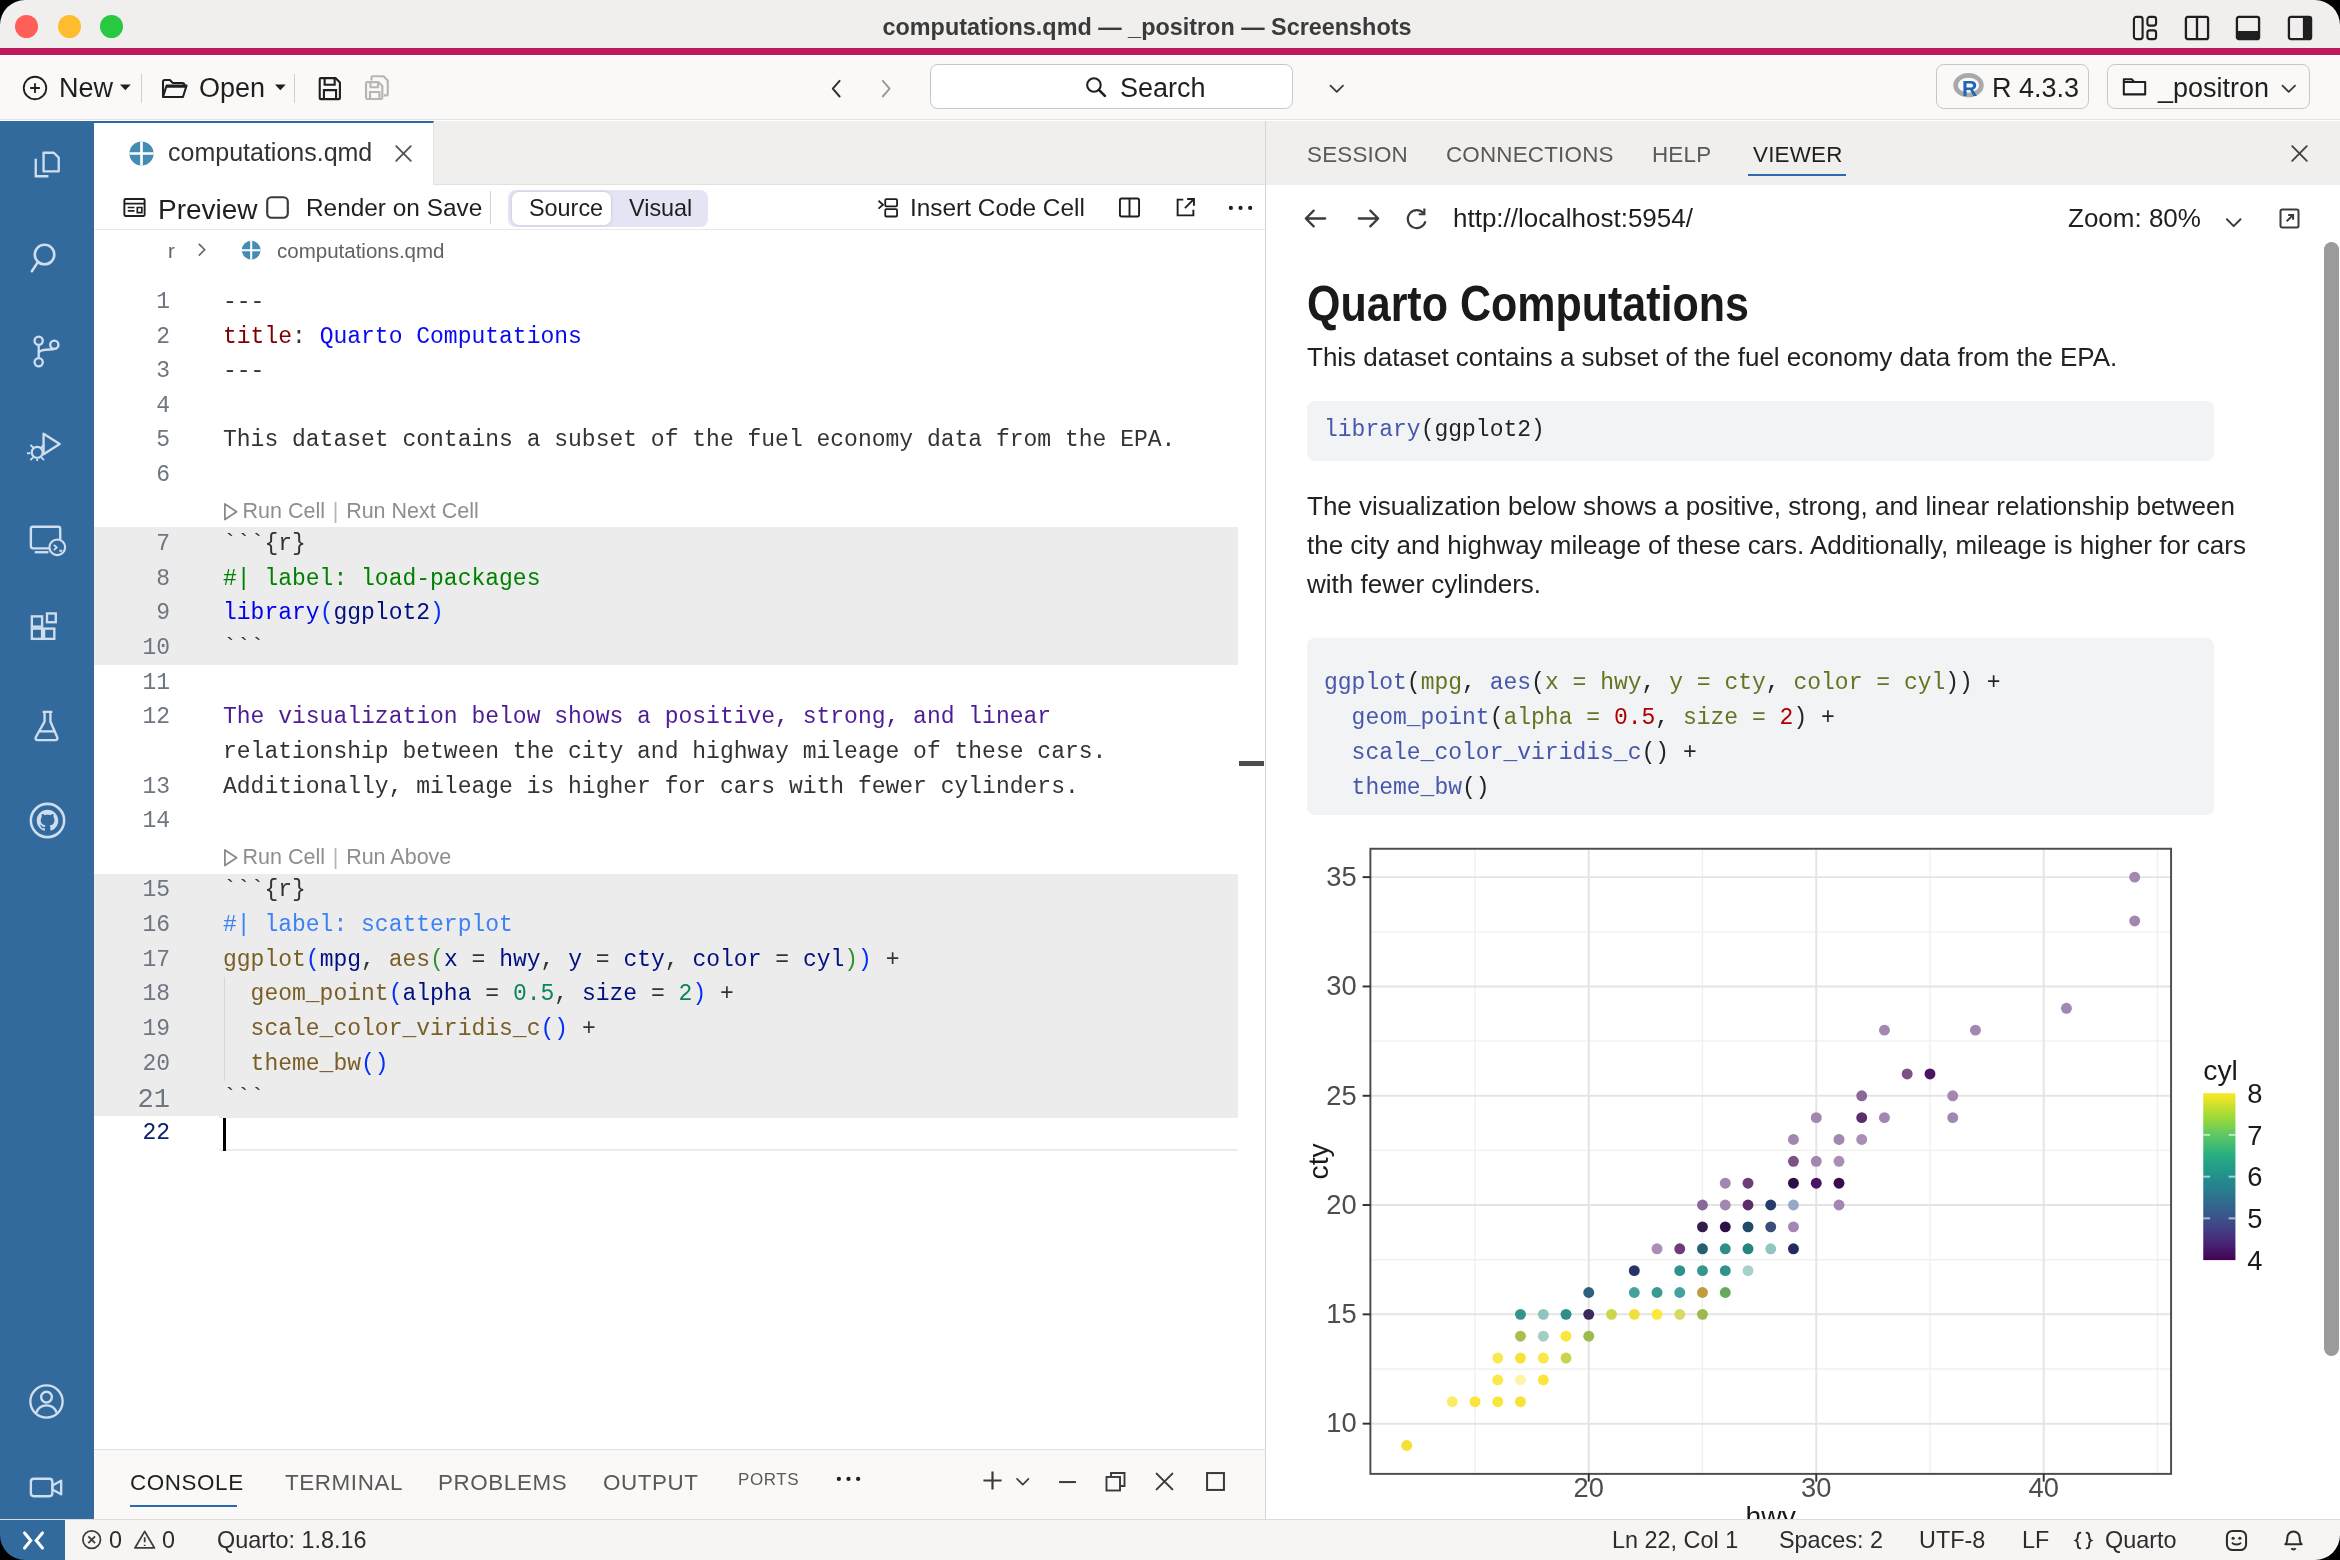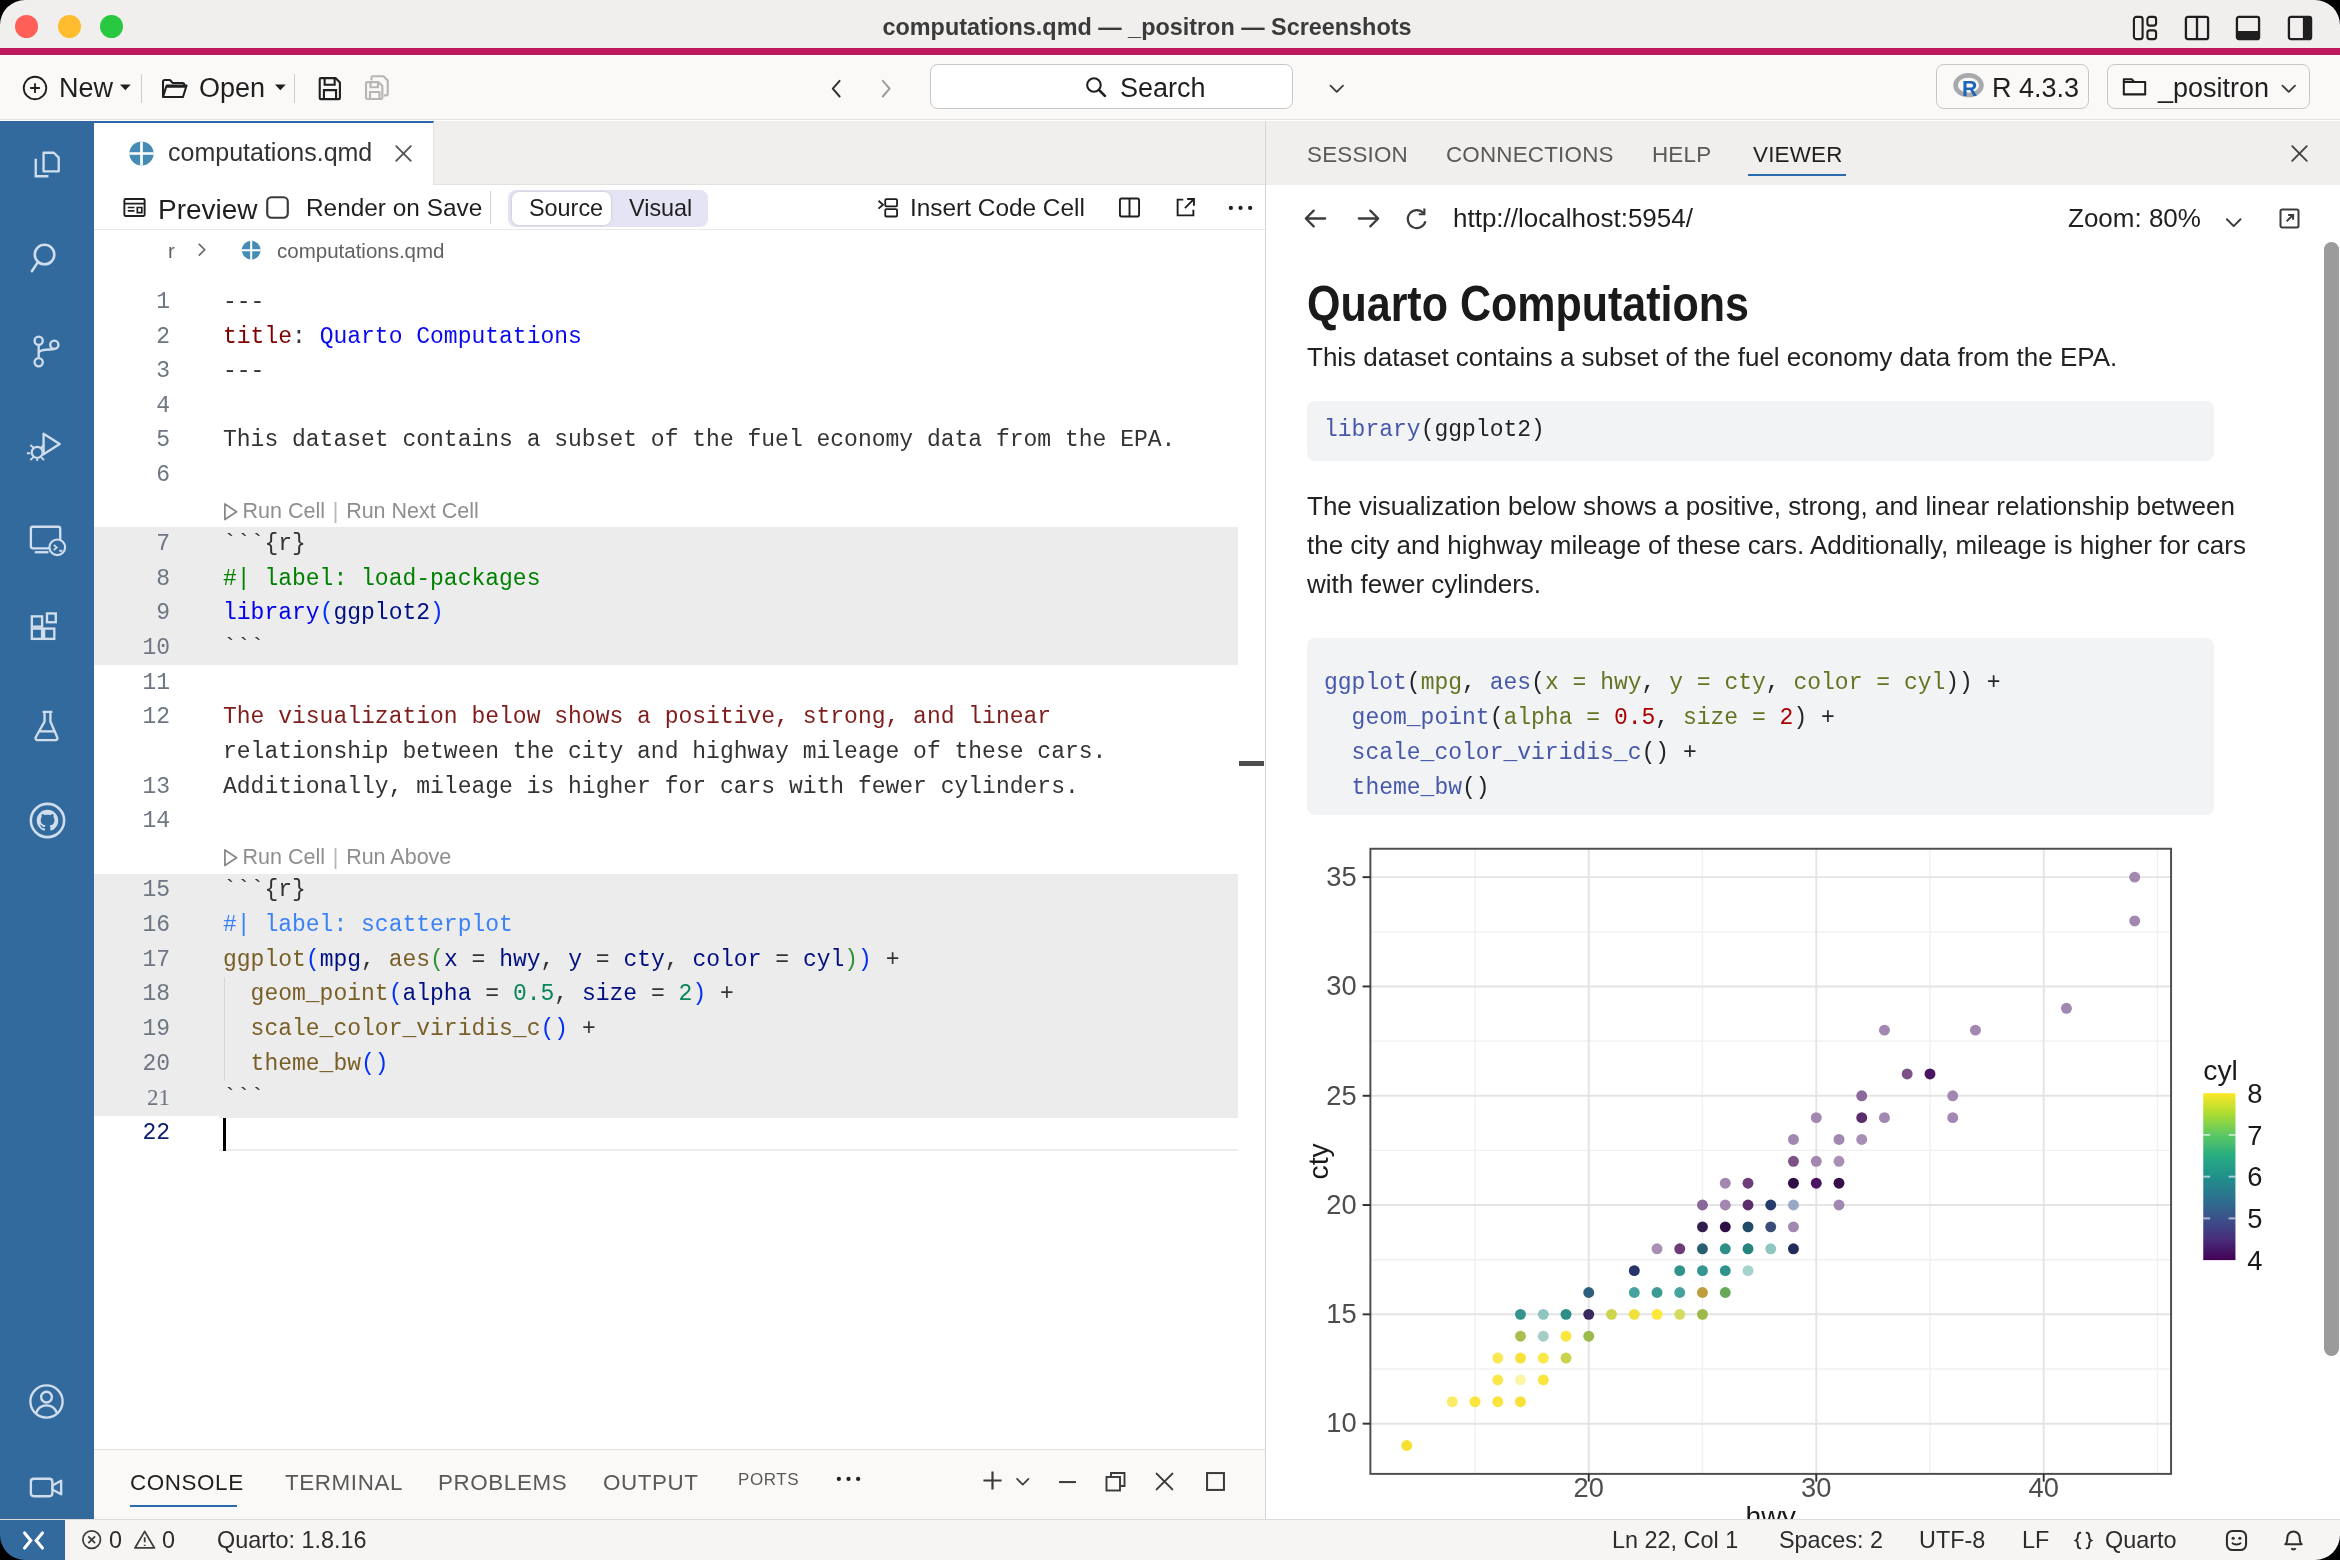--- a/index.html
+++ b/index.html
@@ -284,21 +284,21 @@
 <div class="abs" style="left:0;top:385px;width:76px;text-align:right;font-family:'Liberation Mono',monospace;font-size:23px;color:#6e7681">11</div>
 <div class="abs" style="left:0;top:419px;width:76px;text-align:right;font-family:'Liberation Mono',monospace;font-size:23px;color:#6e7681">12</div>
 <div class="abs" style="left:0;top:489px;width:76px;text-align:right;font-family:'Liberation Mono',monospace;font-size:23px;color:#6e7681">13</div>
 <div class="abs" style="left:0;top:523px;width:76px;text-align:right;font-family:'Liberation Mono',monospace;font-size:23px;color:#6e7681">14</div>
 <div class="abs" style="left:0;top:592px;width:76px;text-align:right;font-family:'Liberation Mono',monospace;font-size:23px;color:#6e7681">15</div>
 <div class="abs" style="left:0;top:627px;width:76px;text-align:right;font-family:'Liberation Mono',monospace;font-size:23px;color:#6e7681">16</div>
 <div class="abs" style="left:0;top:662px;width:76px;text-align:right;font-family:'Liberation Mono',monospace;font-size:23px;color:#6e7681">17</div>
 <div class="abs" style="left:0;top:696px;width:76px;text-align:right;font-family:'Liberation Mono',monospace;font-size:23px;color:#6e7681">18</div>
 <div class="abs" style="left:0;top:731px;width:76px;text-align:right;font-family:'Liberation Mono',monospace;font-size:23px;color:#6e7681">19</div>
 <div class="abs" style="left:0;top:766px;width:76px;text-align:right;font-family:'Liberation Mono',monospace;font-size:23px;color:#6e7681">20</div>
-<div class="abs" style="left:0;top:800px;width:76px;text-align:right;font-family:Liberation Serif, serif;font-size:23px;color:#6e7681">21</div>
+<div class="abs" style="left:0;top:800px;width:76px;text-align:right;font-family:Liberation Mono, monospace;font-size:27px;color:#6e7681">21</div>
 <div class="abs" style="left:0;top:835px;width:76px;text-align:right;font-family:'Liberation Mono',monospace;font-size:23px;color:#0b216f">22</div>
 <div class="abs" style="left:127px;top:213px;height:27px;display:flex;align-items:center;font-size:21.5px;color:#8e8e8e">
       <svg width="19.5" height="21.5" viewBox="0 0 20 22" style="">
         <path d="M4 3 L16 11 L4 19 Z" fill="none" stroke="#888" stroke-width="1.8" stroke-linejoin="round"></path>
       </svg>
       <span style="margin-left:2px">Run Cell</span>
       <span style="margin:0 7.8px;color:#b5b5b5">|</span>
       <span>Run Next Cell</span>
     </div>
 <div class="abs" style="left:127px;top:559px;height:27px;display:flex;align-items:center;font-size:21.5px;color:#8e8e8e">
@@ -311,21 +311,21 @@
     </div>
 <div class="abs" style="left:130px;top:692px;width:1px;height:104px;background:#d6d6d6"></div>
 <div class="abs" style="left:129px;top:3.9px;font-family:'Liberation Mono',monospace;font-size:23px;white-space:pre"><span style="color:#333333">---</span></div>
 <div class="abs" style="left:129px;top:39px;font-family:'Liberation Mono',monospace;font-size:23px;white-space:pre"><span style="color:#800000">title</span><span style="color:#333333">:&nbsp;</span><span style="color:#0909ee">Quarto&nbsp;Computations</span></div>
 <div class="abs" style="left:129px;top:73px;font-family:'Liberation Mono',monospace;font-size:23px;white-space:pre"><span style="color:#333333">---</span></div>
 <div class="abs" style="left:129px;top:142px;font-family:'Liberation Mono',monospace;font-size:23px;white-space:pre"><span style="color:#333333">This&nbsp;dataset&nbsp;contains&nbsp;a&nbsp;subset&nbsp;of&nbsp;the&nbsp;fuel&nbsp;economy&nbsp;data&nbsp;from&nbsp;the&nbsp;EPA.</span></div>
 <div class="abs" style="left:129px;top:246px;font-family:'Liberation Mono',monospace;font-size:23px;white-space:pre"><span style="color:#333333">```{r}</span></div>
 <div class="abs" style="left:129px;top:281px;font-family:'Liberation Mono',monospace;font-size:23px;white-space:pre"><span style="color:#008000">#|&nbsp;label:&nbsp;load-packages</span></div>
 <div class="abs" style="left:129px;top:315px;font-family:'Liberation Mono',monospace;font-size:23px;white-space:pre"><span style="color:#0000ee">library</span><span style="color:#0431fa">(</span><span style="color:#001080">ggplot2</span><span style="color:#0431fa">)</span></div>
 <div class="abs" style="left:129px;top:350px;font-family:'Liberation Mono',monospace;font-size:23px;white-space:pre"><span style="color:#333333">```</span></div>
-<div class="abs" style="left:129px;top:419px;font-family:'Liberation Mono',monospace;font-size:23px;white-space:pre"><span style="color:#7f1d1d">The&nbsp;visualization&nbsp;below&nbsp;shows&nbsp;a&nbsp;positive,&nbsp;strong,&nbsp;and&nbsp;linear</span></div>
+<div class="abs" style="left:129px;top:419px;font-family:'Liberation Mono',monospace;font-size:23px;white-space:pre"><span style="color:#4c1d95">The&nbsp;visualization&nbsp;below&nbsp;shows&nbsp;a&nbsp;positive,&nbsp;strong,&nbsp;and&nbsp;linear</span></div>
 <div class="abs" style="left:129px;top:454px;font-family:'Liberation Mono',monospace;font-size:23px;white-space:pre"><span style="color:#333333">relationship&nbsp;between&nbsp;the&nbsp;city&nbsp;and&nbsp;highway&nbsp;mileage&nbsp;of&nbsp;these&nbsp;cars.</span></div>
 <div class="abs" style="left:129px;top:489px;font-family:'Liberation Mono',monospace;font-size:23px;white-space:pre"><span style="color:#333333">Additionally,&nbsp;mileage&nbsp;is&nbsp;higher&nbsp;for&nbsp;cars&nbsp;with&nbsp;fewer&nbsp;cylinders.</span></div>
 <div class="abs" style="left:129px;top:592px;font-family:'Liberation Mono',monospace;font-size:23px;white-space:pre"><span style="color:#333333">```{r}</span></div>
 <div class="abs" style="left:129px;top:627px;font-family:'Liberation Mono',monospace;font-size:23px;white-space:pre"><span style="color:#3b82f6">#|&nbsp;label:&nbsp;scatterplot</span></div>
 <div class="abs" style="left:129px;top:662px;font-family:'Liberation Mono',monospace;font-size:23px;white-space:pre"><span style="color:#795e26">ggplot</span><span style="color:#0431fa">(</span><span style="color:#001080">mpg</span><span style="color:#333333">,&nbsp;</span><span style="color:#795e26">aes</span><span style="color:#319331">(</span><span style="color:#001080">x</span><span style="color:#333333">&nbsp;=&nbsp;</span><span style="color:#001080">hwy</span><span style="color:#333333">,&nbsp;</span><span style="color:#001080">y</span><span style="color:#333333">&nbsp;=&nbsp;</span><span style="color:#001080">cty</span><span style="color:#333333">,&nbsp;</span><span style="color:#001080">color</span><span style="color:#333333">&nbsp;=&nbsp;</span><span style="color:#001080">cyl</span><span style="color:#319331">)</span><span style="color:#0431fa">)</span><span style="color:#333333">&nbsp;+&nbsp;</span></div>
 <div class="abs" style="left:129px;top:696px;font-family:'Liberation Mono',monospace;font-size:23px;white-space:pre"><span style="color:#333333">&nbsp;&nbsp;</span><span style="color:#795e26">geom_point</span><span style="color:#0431fa">(</span><span style="color:#001080">alpha</span><span style="color:#333333">&nbsp;=&nbsp;</span><span style="color:#098658">0.5</span><span style="color:#333333">,&nbsp;</span><span style="color:#001080">size</span><span style="color:#333333">&nbsp;=&nbsp;</span><span style="color:#098658">2</span><span style="color:#0431fa">)</span><span style="color:#333333">&nbsp;+&nbsp;</span></div>
 <div class="abs" style="left:129px;top:731px;font-family:'Liberation Mono',monospace;font-size:23px;white-space:pre"><span style="color:#333333">&nbsp;&nbsp;</span><span style="color:#795e26">scale_color_viridis_c</span><span style="color:#0431fa">()</span><span style="color:#333333">&nbsp;+&nbsp;</span></div>
 <div class="abs" style="left:129px;top:766px;font-family:'Liberation Mono',monospace;font-size:23px;white-space:pre"><span style="color:#333333">&nbsp;&nbsp;</span><span style="color:#795e26">theme_bw</span><span style="color:#0431fa">()</span></div>
 <div class="abs" style="left:129px;top:800px;font-family:'Liberation Mono',monospace;font-size:23px;white-space:pre"><span style="color:#333333">```</span></div>
 <div class="abs" style="left:129px;top:833px;width:2.9px;height:33px;background:#000"></div>

